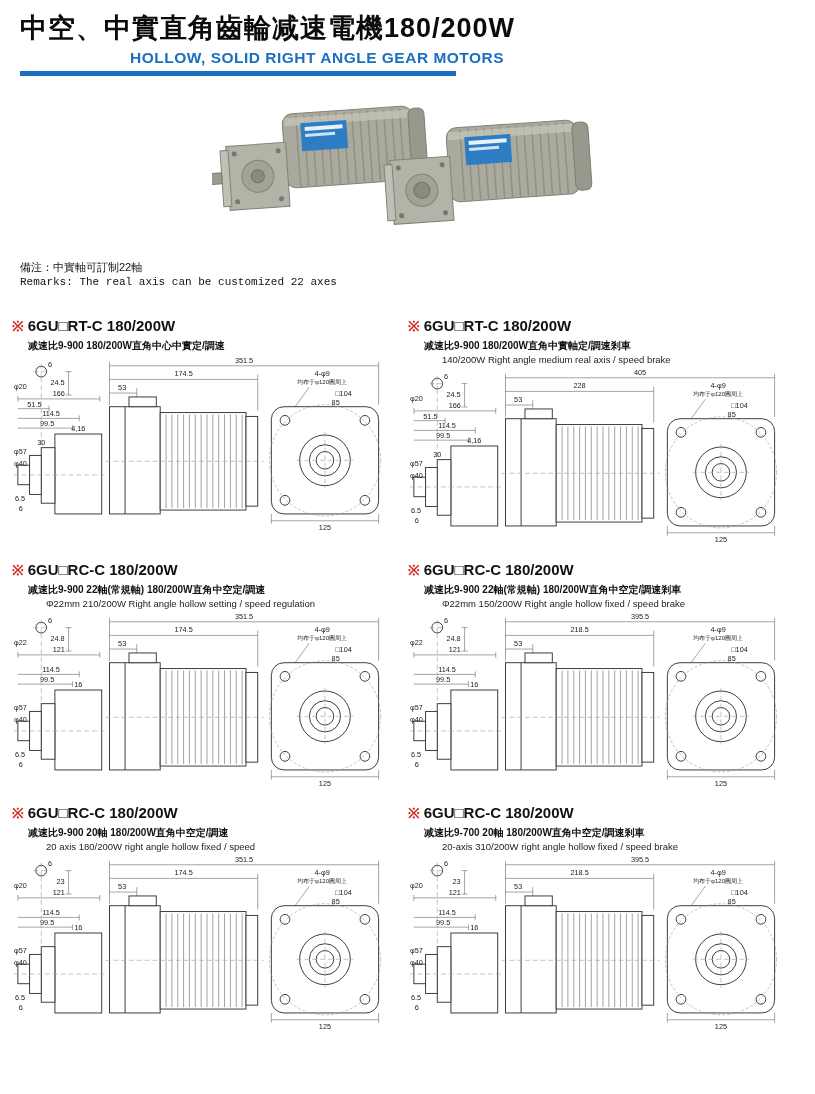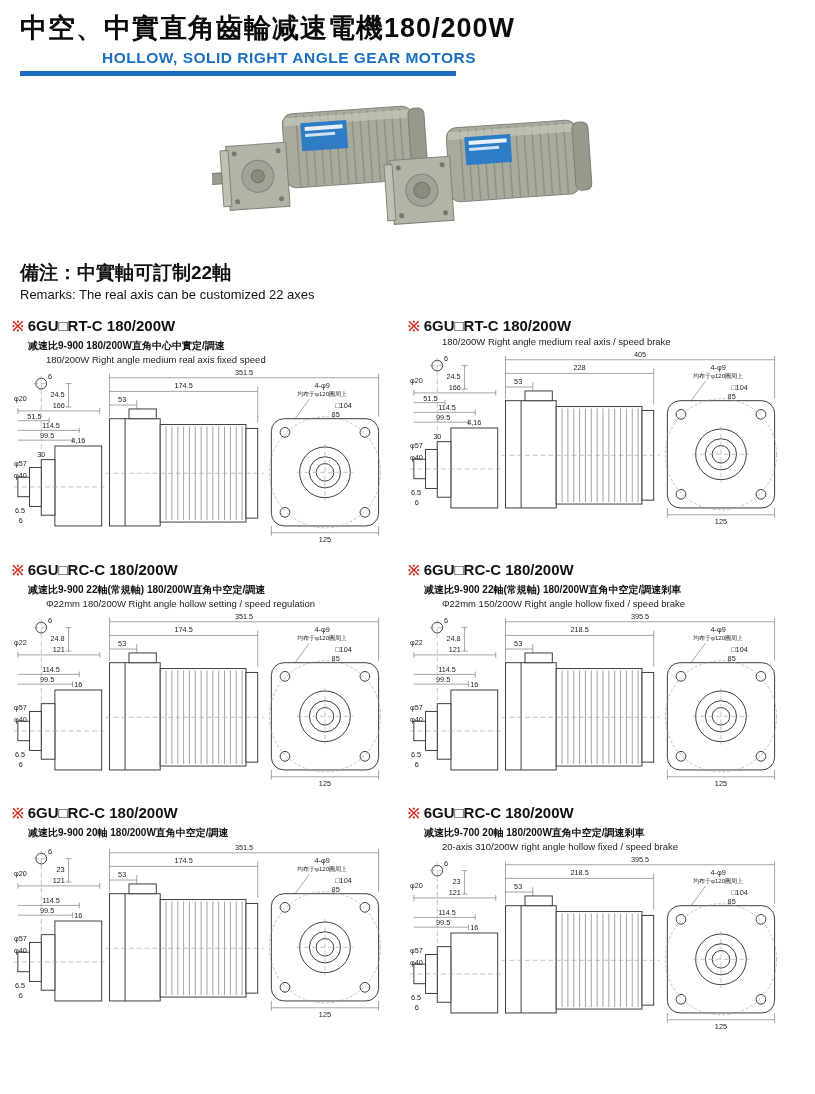--- a/index.html
+++ b/index.html
@@ -5,28 +5,28 @@
   * { margin:0; padding:0; box-sizing:border-box; }
   html,body { background:#fff; }
   body {
     width:815px; height:1094px; overflow:hidden;
     font-family:"Liberation Sans", sans-serif; color:#111;
   }
   .page { position:relative; width:683px; height:1094px; background:#fff; }
 
   header { padding:10px 0 0 20px; }
   h1 { font-size:27px; font-weight:bold; letter-spacing:1px; color:#0b0b0b; }
-  .sub { color:var(--accent); font-size:15.5px; font-weight:bold; margin:3px 0 0 82px; letter-spacing:.5px; }
+  .sub { color:var(--accent); font-size:15.5px; font-weight:bold; margin:3px 0 0 110px; letter-spacing:.5px; }
   .rule { width:436px; height:5px; background:var(--accent); margin-top:4px; }
 
   .photos { position:absolute; top:80px; left:212px; }
 
   .remarks { position:absolute; top:260px; left:20px; line-height:1.35; }
-  .remarks .zh { font-size:19px; font-weight:bold; }
-  .remarks .en { font-size:13px; }
+  .remarks .zh { font-size:11px; font-weight:normal; }
+  .remarks .en { font-size:11px;font-family:Liberation Mono, monospace; }
 
   .grid {
     position:absolute; top:316px; left:12px; width:792px;
     display:grid; grid-template-columns:396px 396px; column-gap:0px; row-gap:16px;
   }
   .spec { width:396px; }
   .spec-head { font-size:15px; font-weight:bold; white-space:nowrap; }
   .star { color:var(--marker); margin-right:4px; font-size:14px; }
   .desc-zh { font-size:10px; font-weight:700; margin:4px 0 0 16px; white-space:nowrap; }
   .desc-en { font-size:9.5px; margin:1px 0 0 34px; color:#222; white-space:nowrap; }
@@ -111,21 +111,20 @@
     <p class="zh">備注：中實軸可訂制22軸</p>
     <p class="en">Remarks: The real axis can be customized 22 axes</p>
   </div>
 
   <div id="grid" class="grid">
     <section class="spec">
       <div class="spec-head">
         <span class="star">※</span><span class="model">6GU□RT-C 180/200W</span>
       </div>
       <div class="desc-zh">减速比9-900  180/200W直角中心中實定/調速</div>
-      <div class="desc-en">180/200W Right angle medium real axis fixed speed</div>
 
       <svg class="drawing" viewBox="0 0 400 180">
 
         <g class="dl">
           <line x1="100" y1="10" x2="376" y2="10"></line>
           <line x1="100" y1="6" x2="100" y2="50"></line>
           <line x1="376" y1="6" x2="376" y2="50"></line>
           <line x1="100" y1="24" x2="252" y2="24"></line>
           <line x1="252" y1="19" x2="252" y2="56"></line>
           <line x1="100" y1="38" x2="128" y2="38"></line>
@@ -206,21 +205,22 @@
         <text class="dim" x="2" y="113">φ40</text>
         <text class="dim" x="3" y="149">6.5</text>
         <text class="dim" x="7" y="159">6</text>
       </svg>
     </section>
 
     <section class="spec">
       <div class="spec-head">
         <span class="star">※</span><span class="model">6GU□RT-C 180/200W</span>
       </div>
-      <div class="desc-en">180/200W Right angle medium real axis / speed brake</div>
+      <div class="desc-zh">减速比9-900  180/200W直角中實軸定/調速剎車</div>
+      <div class="desc-en">140/200W Right angle medium real axis / speed brake</div>
 
       <svg class="drawing" viewBox="0 0 400 180">
 
         <g class="dl">
           <line x1="100" y1="10" x2="376" y2="10"></line>
           <line x1="100" y1="6" x2="100" y2="50"></line>
           <line x1="376" y1="6" x2="376" y2="50"></line>
           <line x1="100" y1="24" x2="252" y2="24"></line>
           <line x1="252" y1="19" x2="252" y2="56"></line>
           <line x1="100" y1="38" x2="128" y2="38"></line>
@@ -302,21 +302,21 @@
         <text class="dim" x="3" y="149">6.5</text>
         <text class="dim" x="7" y="159">6</text>
       </svg>
     </section>
 
     <section class="spec">
       <div class="spec-head">
         <span class="star">※</span><span class="model">6GU□RC-C 180/200W</span>
       </div>
       <div class="desc-zh">减速比9-900  22軸(常規軸) 180/200W直角中空定/調速</div>
-      <div class="desc-en">Φ22mm 180/200W Right angle hollow setting / speed regulation</div>
+      <div class="desc-en">Φ22mm 210/200W Right angle hollow setting / speed regulation</div>
 
       <svg class="drawing" viewBox="0 0 400 180">
 
         <g class="dl">
           <line x1="100" y1="10" x2="376" y2="10"></line>
           <line x1="100" y1="6" x2="100" y2="50"></line>
           <line x1="376" y1="6" x2="376" y2="50"></line>
           <line x1="100" y1="24" x2="252" y2="24"></line>
           <line x1="252" y1="19" x2="252" y2="56"></line>
           <line x1="100" y1="38" x2="128" y2="38"></line>
@@ -494,20 +494,21 @@
         <text class="dim" x="3" y="149">6.5</text>
         <text class="dim" x="7" y="159">6</text>
       </svg>
     </section>
 
     <section class="spec">
       <div class="spec-head">
         <span class="star">※</span><span class="model">6GU□RC-C 180/200W</span>
       </div>
       <div class="desc-zh">减速比9-900  20軸 180/200W直角中空定/調速</div>
+      <div class="desc-en">20 axis 180/200W right angle hollow fixed / speed</div>
 
       <svg class="drawing" viewBox="0 0 400 180">
 
         <g class="dl">
           <line x1="100" y1="10" x2="376" y2="10"></line>
           <line x1="100" y1="6" x2="100" y2="50"></line>
           <line x1="376" y1="6" x2="376" y2="50"></line>
           <line x1="100" y1="24" x2="252" y2="24"></line>
           <line x1="252" y1="19" x2="252" y2="56"></line>
           <line x1="100" y1="38" x2="128" y2="38"></line>

